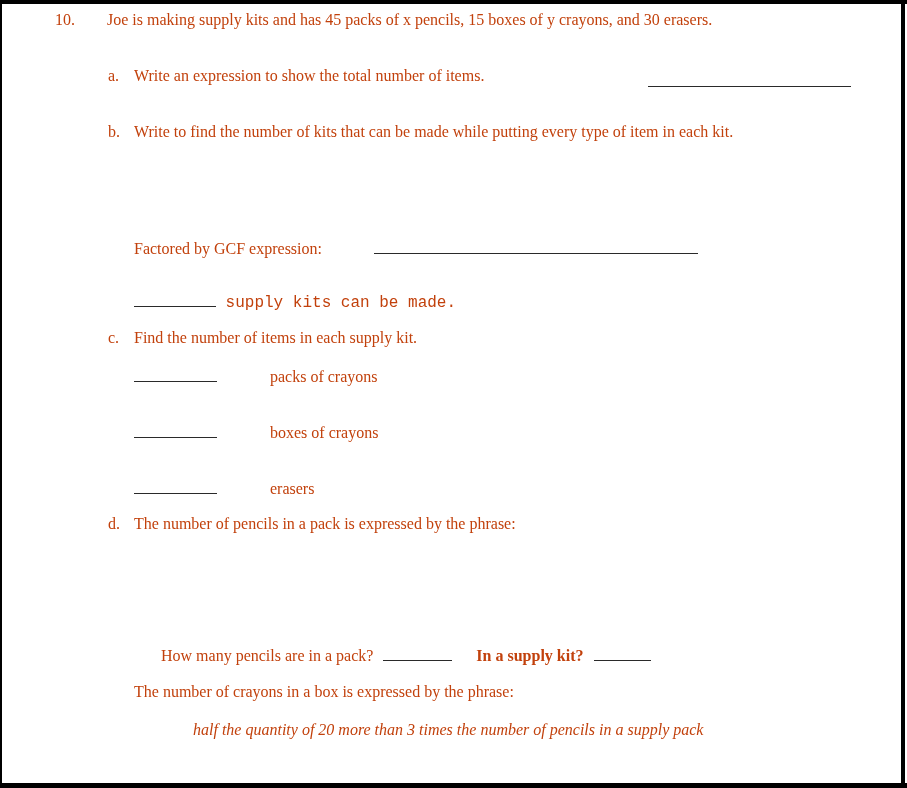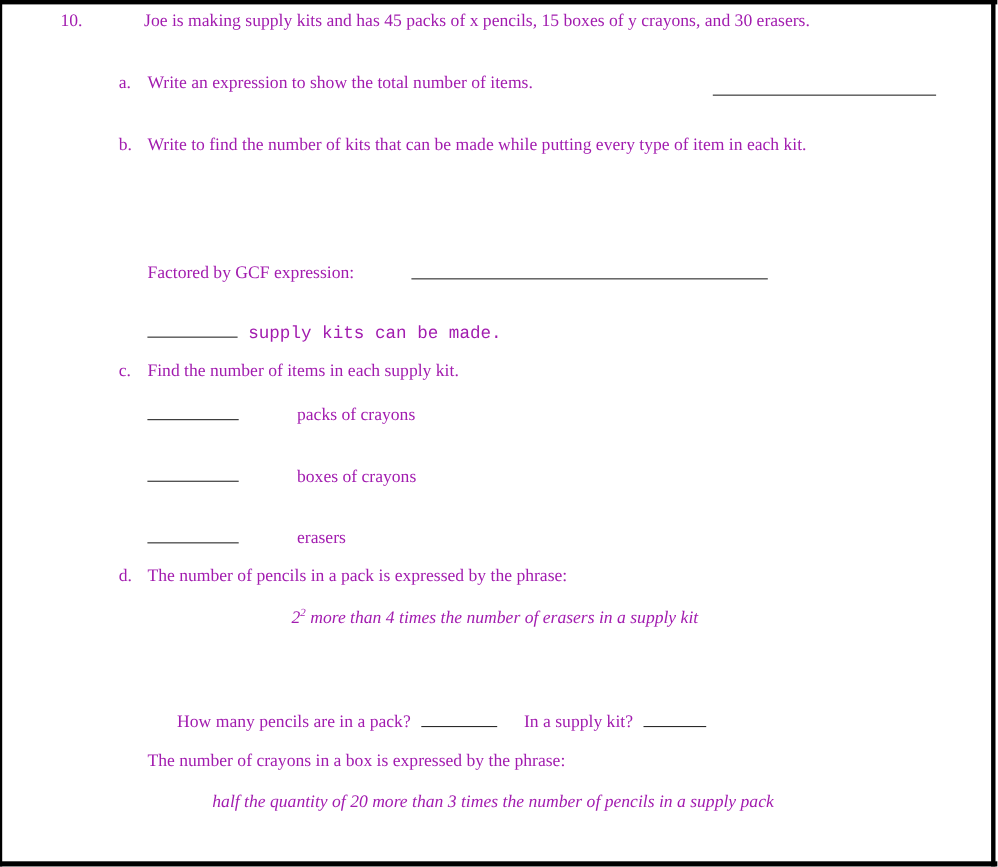--- a/index.html
+++ b/index.html
@@ -7,21 +7,21 @@
     padding: 0;
     background: #ffffff;
   }
   .page {
     position: relative;
     width: 907px;
     height: 788px;
     background: #ffffff;
     font-family: "Liberation Serif", "DejaVu Serif", serif;
     font-size: 16px;
-    color: #a21caf;
+    color: #c2410c;
     overflow: hidden;
   }
   
   .border-top {
     position: absolute; top: 0; left: 0; width: 907px; height: 4px;
     background: #000000;
   }
   .border-bottom {
     position: absolute; bottom: 0; left: 0; width: 907px; height: 5px;
     background: #000000;
@@ -33,21 +33,21 @@
   .border-right {
     position: absolute; top: 0; right: 2px; width: 4px; height: 788px;
     background: #000000;
   }
   .line {
     position: absolute;
     white-space: nowrap;
     line-height: 18px;
   }
   .qnum { position: absolute; left: 55px; top: 0; }
-  .qtext { position: absolute; left: 107px; top: 0; margin-left: 24px; }
+  .qtext { position: absolute; left: 107px; top: 0; }
   .part-label { position: absolute; left: 108px; top: 0; }
   .part-text { position: absolute; left: 134px; top: 0; }
   .blank-line {
     position: absolute;
     border-bottom: 1.5px solid #2a2a2a;
     height: 0;
   }
   .blank-inline {
     display: inline-block;
     border-bottom: 1.5px solid #2a2a2a;
@@ -114,28 +114,25 @@
   <div class="row-c" style="top:479px;text-align:center;">
     <span class="blank-inline" style="width:83px;"></span>
     <span class="item-label">erasers</span>
   </div>
 
   <div class="line" style="top:515px; left:0; width:907px;">
     <span class="part-label">d.</span>
     <span class="part-text">The number of pencils in a pack is expressed by the phrase:</span>
   </div>
 
-  <div class="line italic-phrase" style="top:553px; left:265px;">
-    <span>2</span><sup>2</sup><span> more than 4 times the number of erasers in a supply kit</span>
-  </div>
 
   <div class="line" style="top:646px; left:161px;">
     <span>How many pencils are in a pack?</span>
     <span class="blank-inline" style="width:69px; margin-left:6px;"></span>
-    <span style="margin-left:20px;">In a supply kit?</span>
+    <span style="margin-left:20px;font-weight:bold;">In a supply kit?</span>
     <span class="blank-inline" style="width:57px; margin-left:6px;"></span>
   </div>
 
   <div class="line" style="top:683px; left:134px;text-align:center;">The number of crayons in a box is expressed by the phrase:</div>
 
   <div class="line italic-phrase" style="top:721px; left:193px;">half the quantity of 20 more than 3 times the number of pencils in a supply pack</div>
 
 </div>
 
 </body></html>

